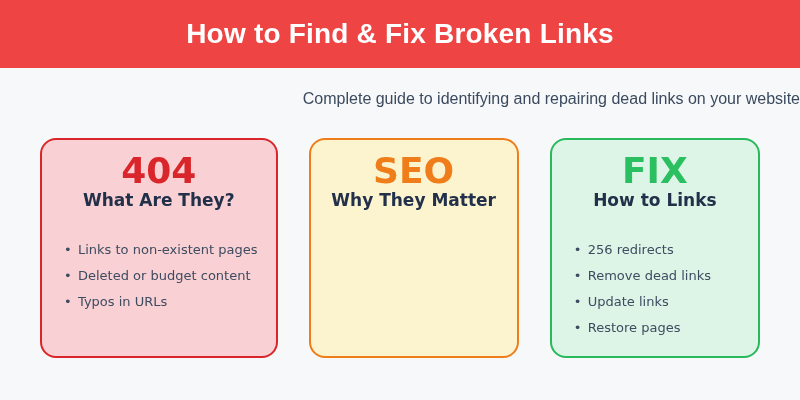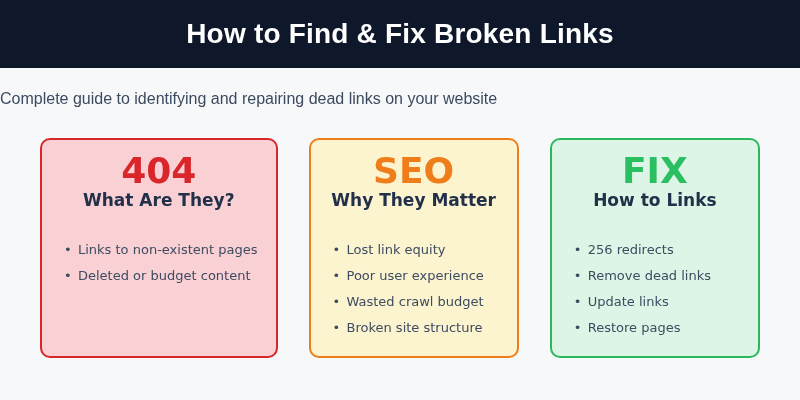--- a/index.html
+++ b/index.html
@@ -15,34 +15,34 @@
     display: flex; align-items: center; justify-content: center;
   }
   .banner h1 {
     color: #ffffff;
     font-size: 28px;
     font-weight: bold;
     letter-spacing: 0.2px;
   }
   .subtitle {
     margin-top: 22px;
-    text-align: left;
+    text-align: right;
     font-size: 16px;
     color: #3b4a5e;
   }
   .cards {
     display: flex;
     gap: 31px;
     padding: 0 40px;
     margin-top: 30px;
   }
   .card {
     flex: 1;
     height: 220px;
-    border-radius: 10px;
+    border-radius: 16px;
     border: 2px solid var(--card-border, #ccc);
     background: var(--card-bg, #fff);
     padding: 12px 18px 0 18px;
     text-align: center;
   }
   .card-code {
     font-family: "DejaVu Sans", sans-serif;
     font-size: 36px;
     font-weight: bold;
     line-height: 1.05;
@@ -73,46 +73,41 @@
   .card li::before {
     content: "\2022";
     position: absolute;
     left: 0;
     color: #3d4c61;
   }
 </style>
 </head>
 <body style="background: rgb(247, 248, 250);">
 
-<header class="banner" style="background: #0f172a;">
+<header class="banner" style="background: #ef4444;">
   <h1 style="color: rgb(255, 255, 255);">How to Find &amp; Fix Broken Links</h1>
 </header>
 
 <p class="subtitle">Complete guide to identifying and repairing dead links on your website</p>
 
 <main class="cards">
 
   <section class="card" style="--card-bg: #f9d0d3; --card-border: #d9262b; --card-accent: #d9262b;">
     <div class="card-code">404</div>
     <div class="card-heading">What Are They?</div>
     <ul>
       <li>Links to non-existent pages</li>
       <li>Deleted or budget content</li>
+      <li>Typos in URLs</li>
     </ul>
   </section>
 
   <section class="card" style="--card-bg: #fcf3cf; --card-border: #ef7d1a; --card-accent: #ef7d1a;">
     <div class="card-code">SEO</div>
     <div class="card-heading">Why They Matter</div>
-    <ul>
-      <li>Lost link equity</li>
-      <li>Poor user experience</li>
-      <li>Wasted crawl budget</li>
-      <li>Broken site structure</li>
-    </ul>
   </section>
 
   <section class="card" style="--card-bg: #ddf5e6; --card-border: #28b95c; --card-accent: #2abf60;">
     <div class="card-code">FIX</div>
     <div class="card-heading">How to Links</div>
     <ul>
       <li>256 redirects</li>
       <li>Remove dead links</li>
       <li>Update links</li>
       <li>Restore pages</li>

